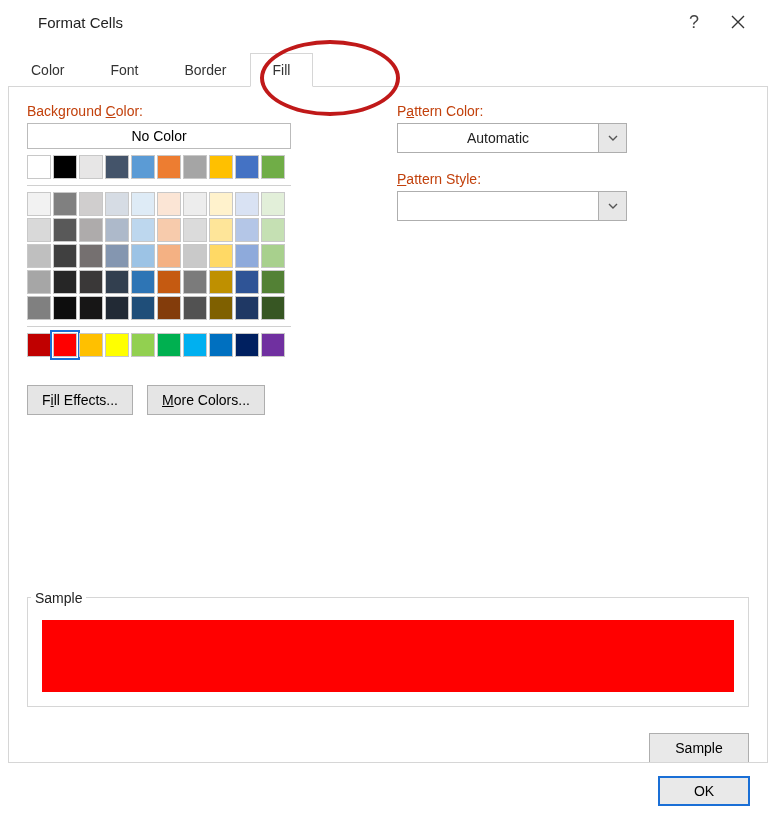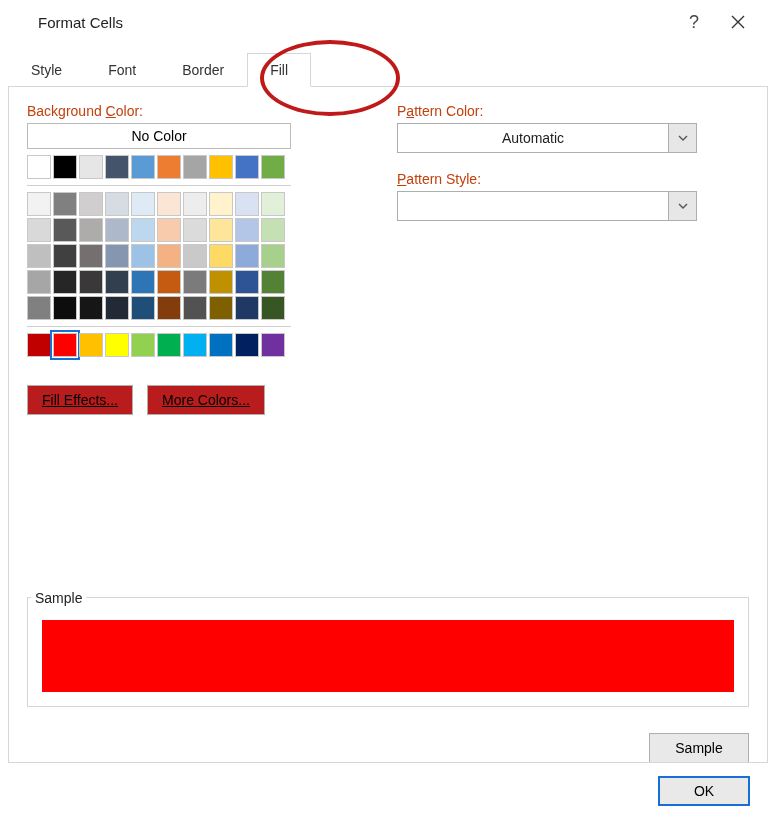--- a/index.html
+++ b/index.html
@@ -25,24 +25,24 @@
 
   .no-color-btn { width:264px; height:26px; border:1px solid #bbb; background:#fff; font-size:14px; display:flex; align-items:center; justify-content:center; cursor:default; }
 
   .palette { margin-top:6px; width:264px; }
   .palette-row { display:flex; gap:2px; margin-bottom:2px; }
   .swatch { width:24px; height:24px; cursor:default; border:1px solid #c8c8c8; }
   .palette-divider { height:1px; background:#d0d0d0; margin:6px 0; }
   .swatch.sel { outline:2px solid #1a6fd6; outline-offset:1px; }
 
   .action-btns { display:flex; gap:14px; margin-top:28px; }
-  .btn { border:1px solid #aeaeae; background:#b91c1c; font-size:14px; padding:6px 14px; cursor:default;text-decoration:underline; }
+  .btn { border:1px solid #aeaeae; background:#e5e5e5; font-size:14px; padding:6px 14px; cursor:default; }
   .btn .ul { text-decoration:underline; }
 
-  .combo { width:300px; height:30px; border:1px solid #aeaeae; background:#fff; display:flex; align-items:center; }
+  .combo { width:230px; height:30px; border:1px solid #aeaeae; background:#fff; display:flex; align-items:center; }
   .combo-txt { flex:1; text-align:center; font-size:14px; color:#222; }
   .combo-arrow { width:28px; height:100%; background:#e7e7e7; border-left:1px solid #aeaeae; display:flex; align-items:center; justify-content:center; }
   .chev { width:10px; height:10px; }
 
   .colR .section-label { margin-top:0; }
   .colR .gap { height:18px; }
 
   .sample-frame { position:absolute; left:18px; right:18px; bottom:70px; }
   .sample-legend { font-size:14px; color:#222; position:relative; top:10px; left:4px; background:#fff; padding:0 4px; display:inline-block; }
   .sample-box { border:1px solid #d6d6d6; padding:22px 14px 14px 14px; }
@@ -66,21 +66,21 @@
       <span class="help-glyph">?</span>
     </div>
   <div class="titlebar-btn">
     <svg class="close-svg" viewBox="0 0 14 14">
         <path d="M1 1 L13 13 M13 1 L1 13" stroke="#333" stroke-width="1.4" fill="none"></path>
       </svg>
   </div>
 </div>
 
 <div class="tabs">
-  <div class="tab">Style</div>
+  <div class="tab">Color</div>
   <div class="tab">Font</div>
   <div class="tab">Border</div>
   <div class="tab active">Fill</div>
 </div>
 
 <div class="panel">
   <div class="columns">
     <div class="colL">
       <div class="section-label"><span>Background </span><span class="ul">C</span><span>olor:</span></div>
       <div class="no-color-btn">No Color</div>

